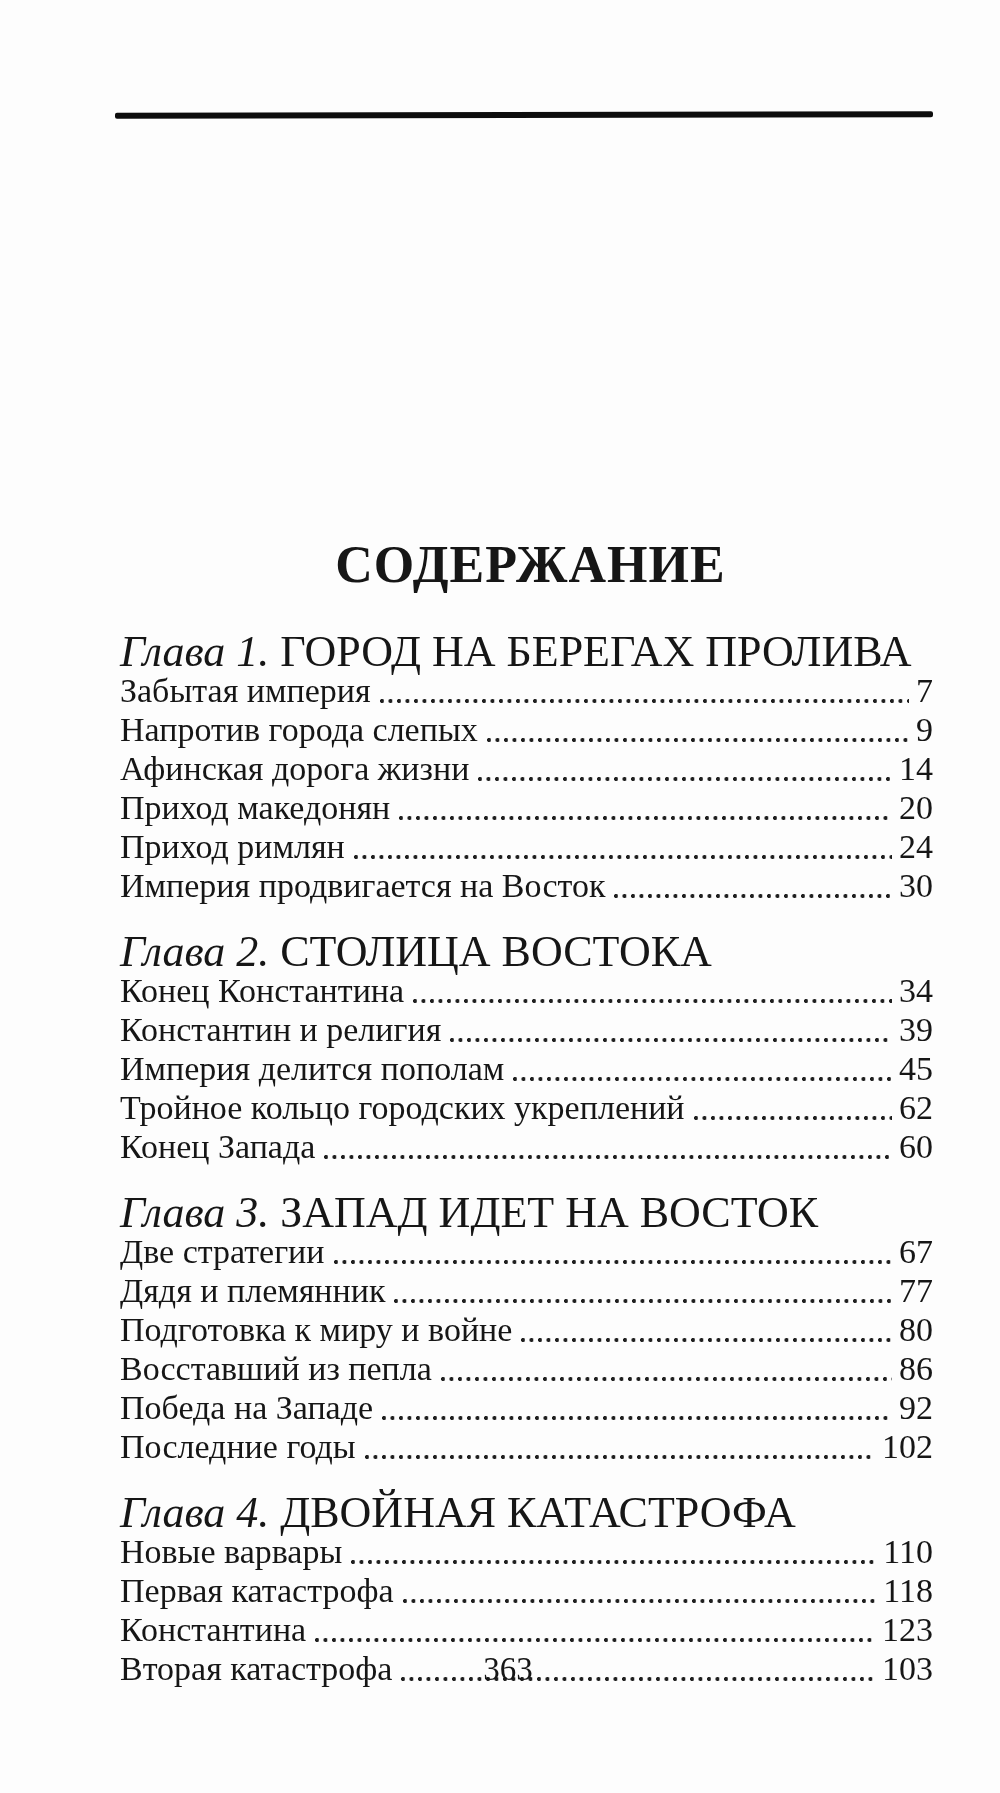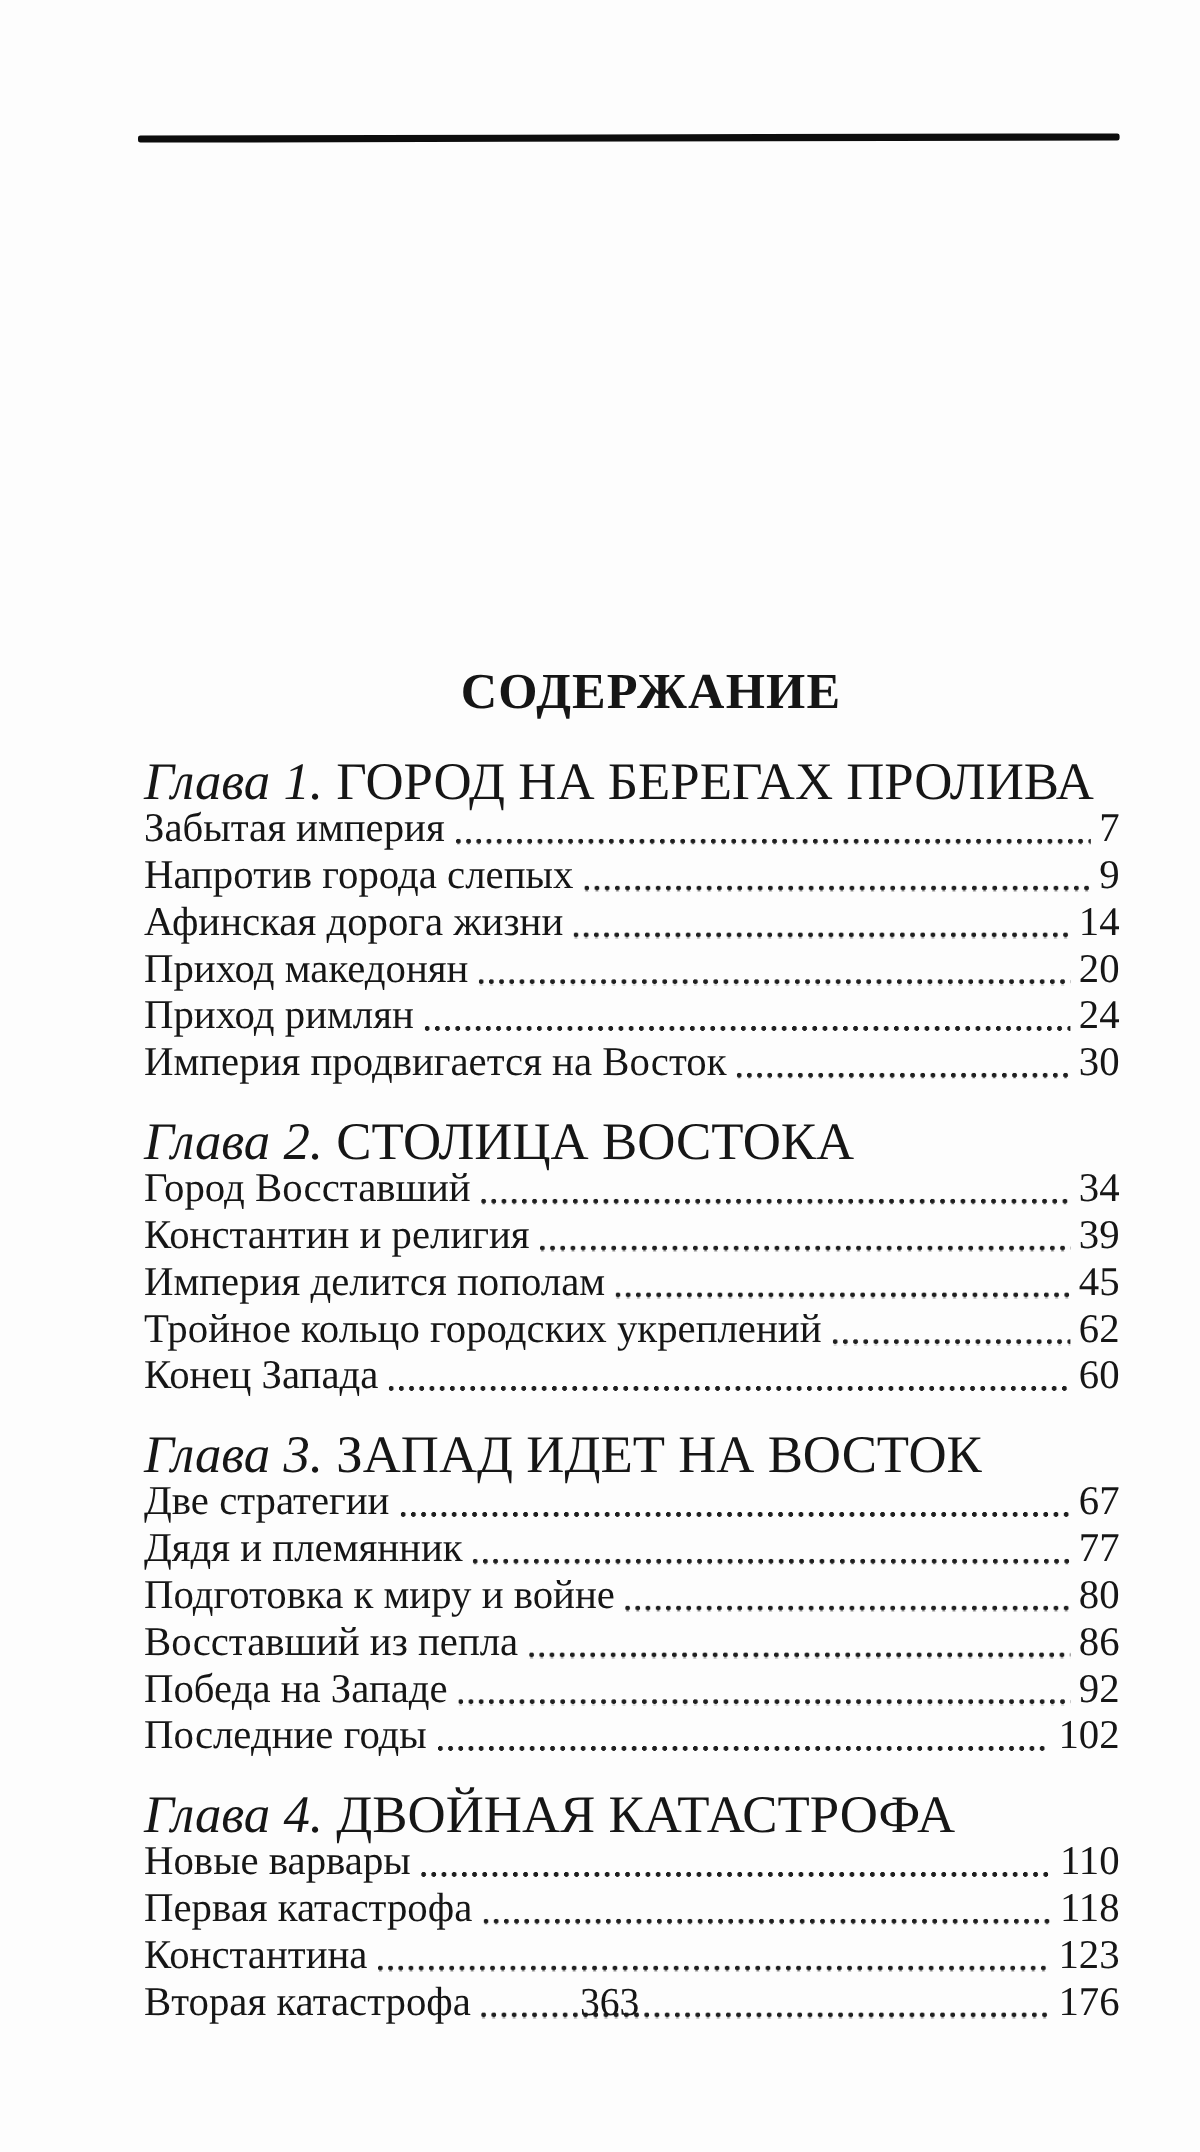--- a/index.html
+++ b/index.html
@@ -85,21 +85,21 @@
     text-align: center;
     font-size: 33px;
     line-height: 39px;
   }
 </style>
 </head>
 <body>
 
 <div class="top-rule"></div>
 
-<h1 class="page-title" style="margin:16px; font-size:42px;">СОДЕРЖАНИЕ</h1>
+<h1 class="page-title" style="margin:4px; font-size:52px;">СОДЕРЖАНИЕ</h1>
 
 <div class="toc">
   <div class="chapter">
     <div class="chapter-heading">
       <span class="chapter-label">Глава 1. </span>
       <span class="chapter-title">ГОРОД НА БЕРЕГАХ ПРОЛИВА</span>
     </div>
     <div class="chapter-entries">
   <div class="toc-entry">
     <span class="entry-title">Забытая империя</span>
@@ -139,21 +139,21 @@
 </div>
   </div>
 
   <div class="chapter">
     <div class="chapter-heading">
       <span class="chapter-label">Глава 2. </span>
       <span class="chapter-title">СТОЛИЦА ВОСТОКА</span>
     </div>
     <div class="chapter-entries">
   <div class="toc-entry">
-    <span class="entry-title">Город Восставший</span>
+    <span class="entry-title">Конец Константина</span>
     <span class="dot-leader"></span>
     <span class="entry-page">34</span>
   </div>
 
   <div class="toc-entry">
     <span class="entry-title">Константин и религия</span>
     <span class="dot-leader"></span>
     <span class="entry-page">39</span>
   </div>
 
@@ -241,19 +241,19 @@
 
   <div class="toc-entry">
     <span class="entry-title">Константина</span>
     <span class="dot-leader"></span>
     <span class="entry-page">123</span>
   </div>
 
   <div class="toc-entry">
     <span class="entry-title">Вторая катастрофа</span>
     <span class="dot-leader"></span>
-    <span class="entry-page">176</span>
+    <span class="entry-page">103</span>
   </div>
 </div>
   </div>
 </div>
 
 <div class="footer-page-number">363</div>
 
 </body></html>

